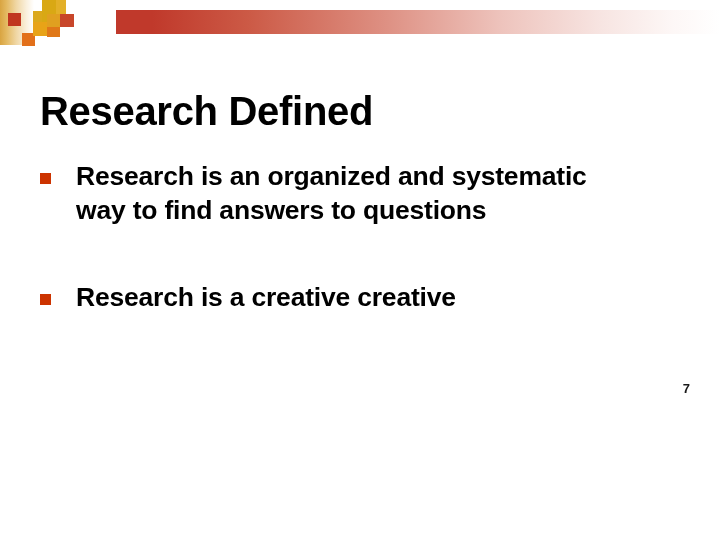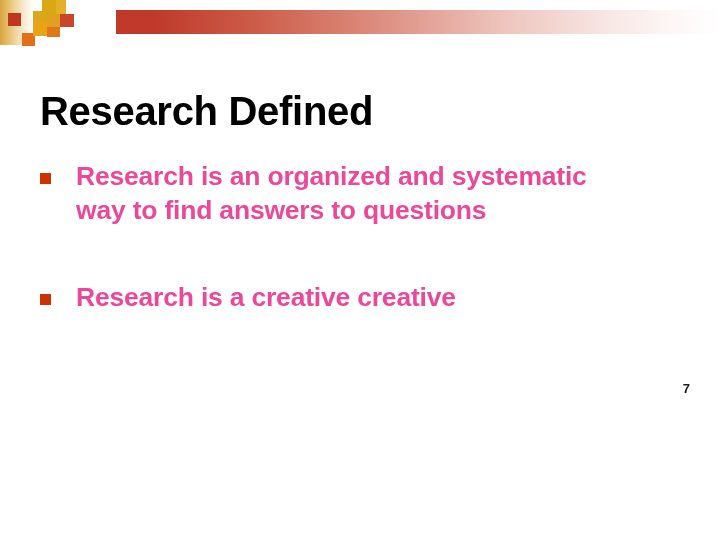--- a/index.html
+++ b/index.html
@@ -159,21 +159,21 @@
     margin: 0;
     padding: 0;
     list-style: none;
   }
 
   .bullet-item {
     position: relative;
     padding-left: 38px;
     font-size: 26.5px;
     font-weight: bold;
-    color: #ec4899;
+    color: #000000;
     line-height: 1.28;
     letter-spacing: -0.2px;
   }
 
   .bullet-item + .bullet-item {
     margin-top: 53px;
   }
 
   .bullet-marker {
     position: absolute;

